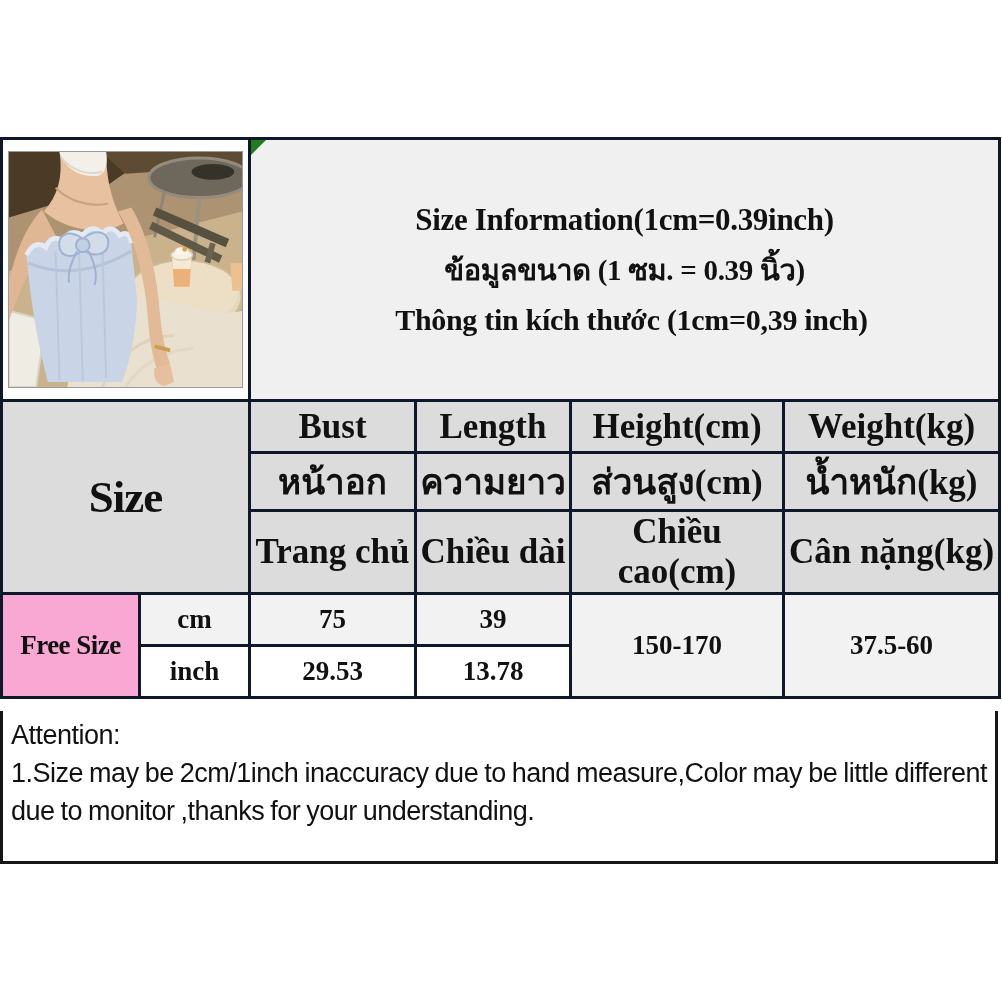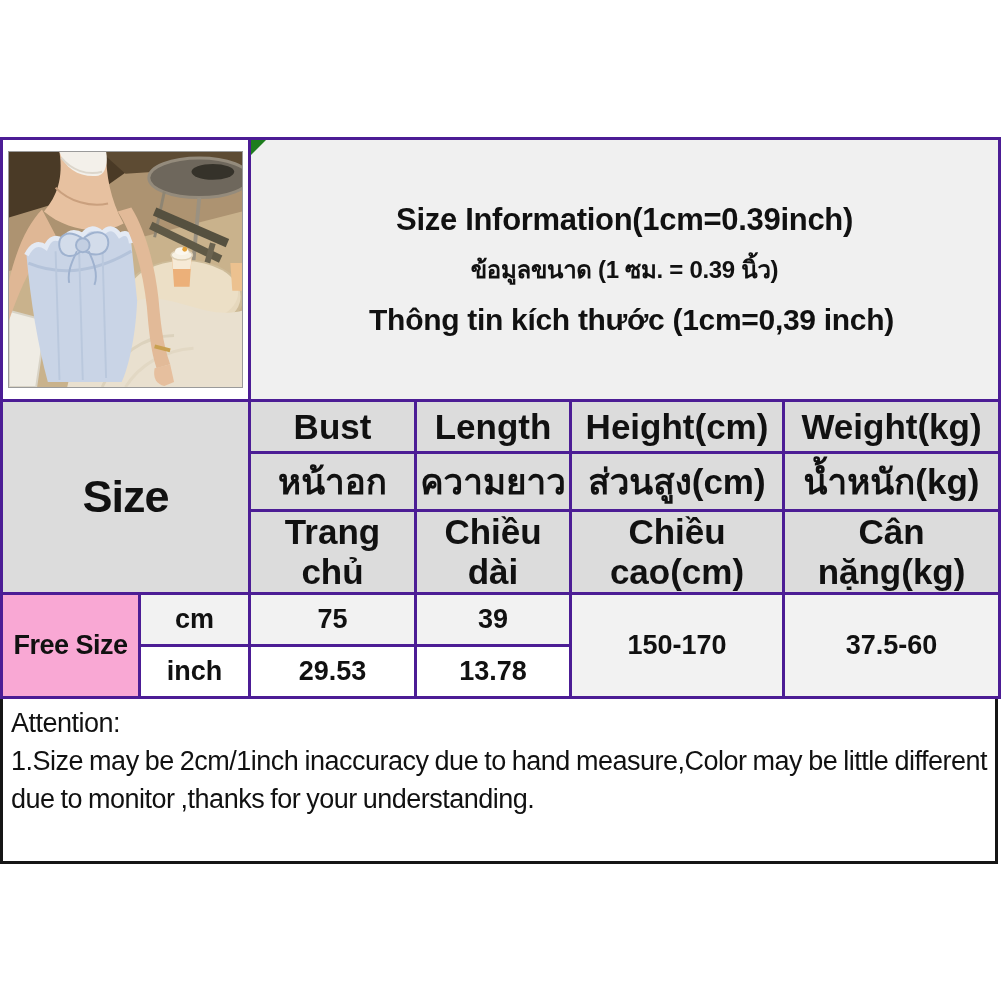--- a/index.html
+++ b/index.html
@@ -9,50 +9,50 @@
     -webkit-font-smoothing:antialiased;
   }
   .sheet{
     position:absolute;top:137px;left:0;width:998px;height:727px;
     display:flex;flex-direction:column;background:#fff;box-sizing:border-box;
   }
   table.size-table{
     border-collapse:collapse;table-layout:fixed;width:998px;
   }
   table.size-table td{
-    border:3px solid #4c1d95;text-align:center;vertical-align:middle;
-    padding:0;overflow:hidden;
+    border:3px solid #0f172a;text-align:center;vertical-align:middle;
+    padding:0;overflow:hidden;font-family:Liberation Serif, serif;
   }
   
   .photo-cell{height:247px;background:#ffffff;padding:6px !important;}
   .photo{width:100%;height:235px;outline:1px solid #9a9a9a;box-sizing:border-box;}
   .photo svg{display:block;width:100%;height:100%;}
   .title-cell{background:#f0f0f0;position:relative;}
   .title-line{font-weight:bold;letter-spacing:-0.3px;}
   .t-en{font-size:31px;line-height:50px;}
-  .t-th{font-size:24px;line-height:50px;}
+  .t-th{font-size:29px;line-height:50px;}
   .t-vi{font-size:30px;line-height:50px;padding-left:14px;}
   .err-tri{
     position:absolute;top:0;left:0;width:0;height:0;
     border-top:15px solid #1e7d1e;border-right:15px solid transparent;
   }
   
   .r-h td{height:49px;}
   .size-corner{background:#dcdcdc;font-weight:bold;font-size:45px;letter-spacing:-1px;}
   .hc{background:#dcdcdc;font-weight:bold;font-size:35px;}
   
   .r-d td{height:49px;font-weight:bold;font-size:27px;}
   .free-size{background:#f9a8d4;font-weight:bold;font-size:27px;letter-spacing:-0.5px;}
   .cmbg{background:#f2f2f2;}
   .inchbg{background:#ffffff;}
   .range{background:#f2f2f2;}
   
   .attention{
     flex:1;border:3px solid #161616;border-top:none;background:#ffffff;
-    box-sizing:border-box;padding:5px 8px 16px 8px;
+    box-sizing:border-box;padding:5px 8px 16px 8px;margin-top:12px;
   }
   .attention p{margin:0;font-size:27px;line-height:38px;font-weight:normal;
     letter-spacing:-0.5px;word-spacing:-1px;}
   .att-note{text-align:justify;}
 </style>
 </head>
 <body>
 
 <div class="sheet">
   <table class="size-table">

